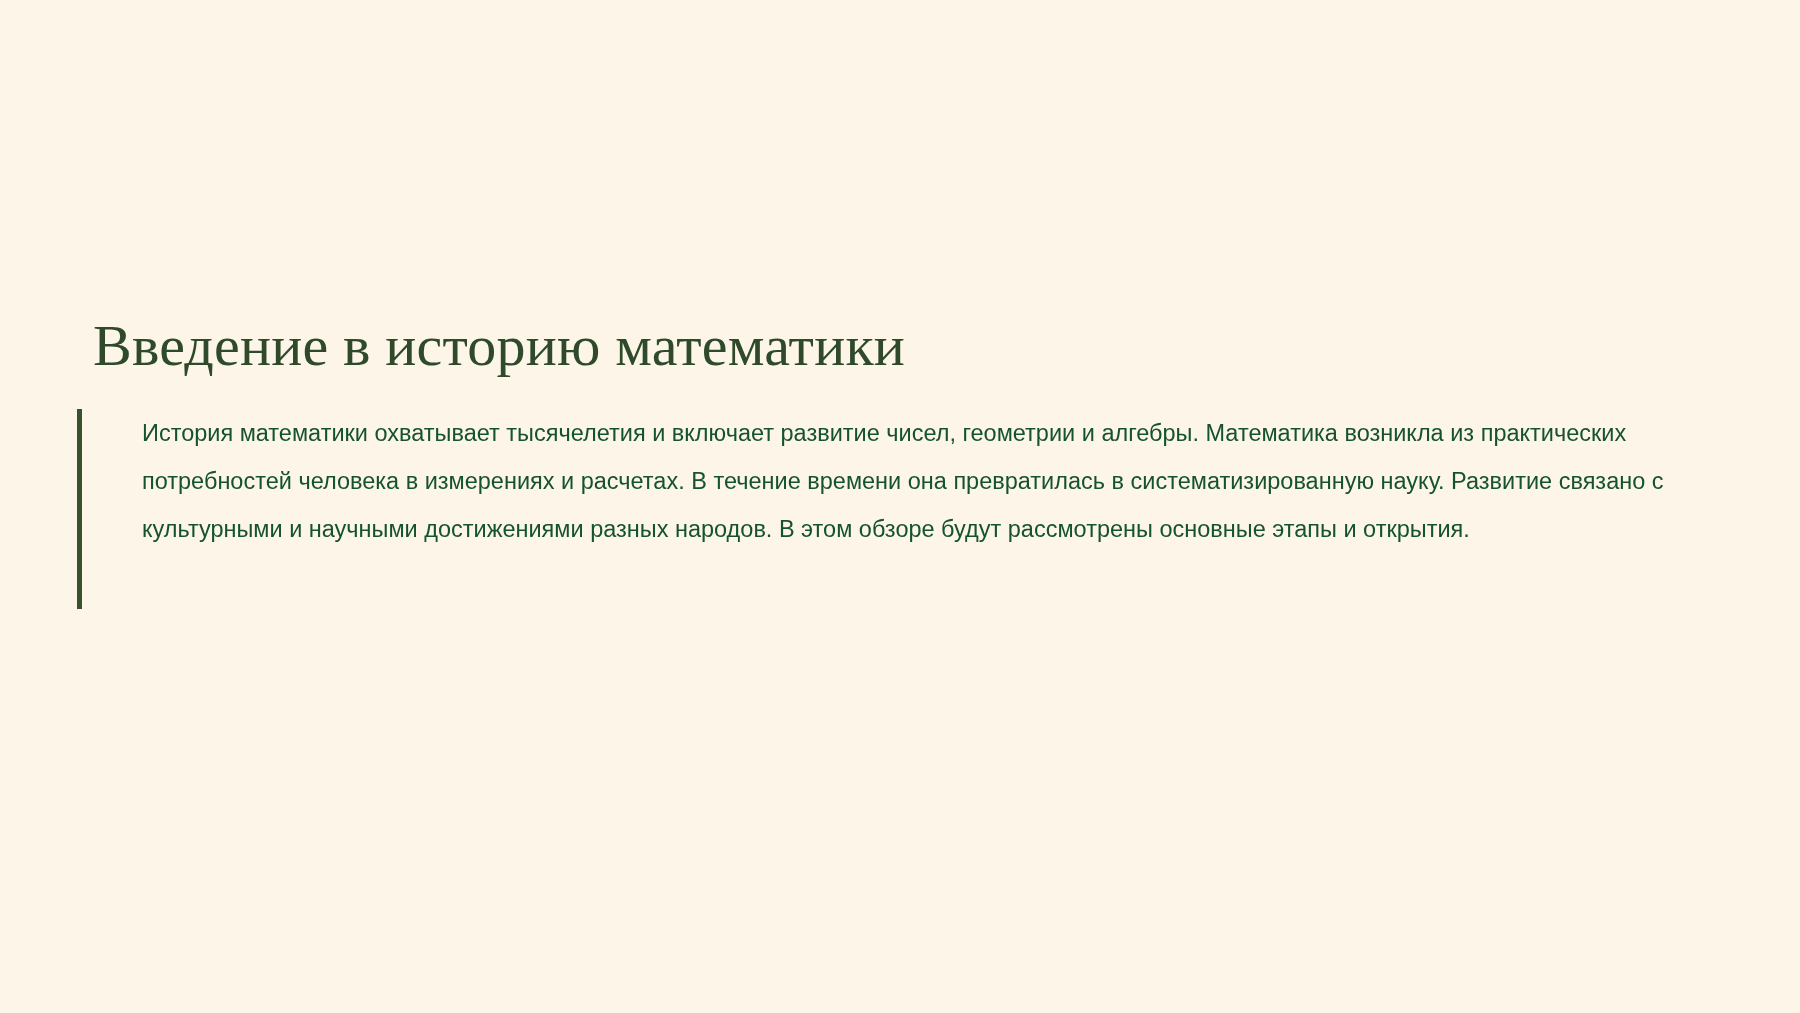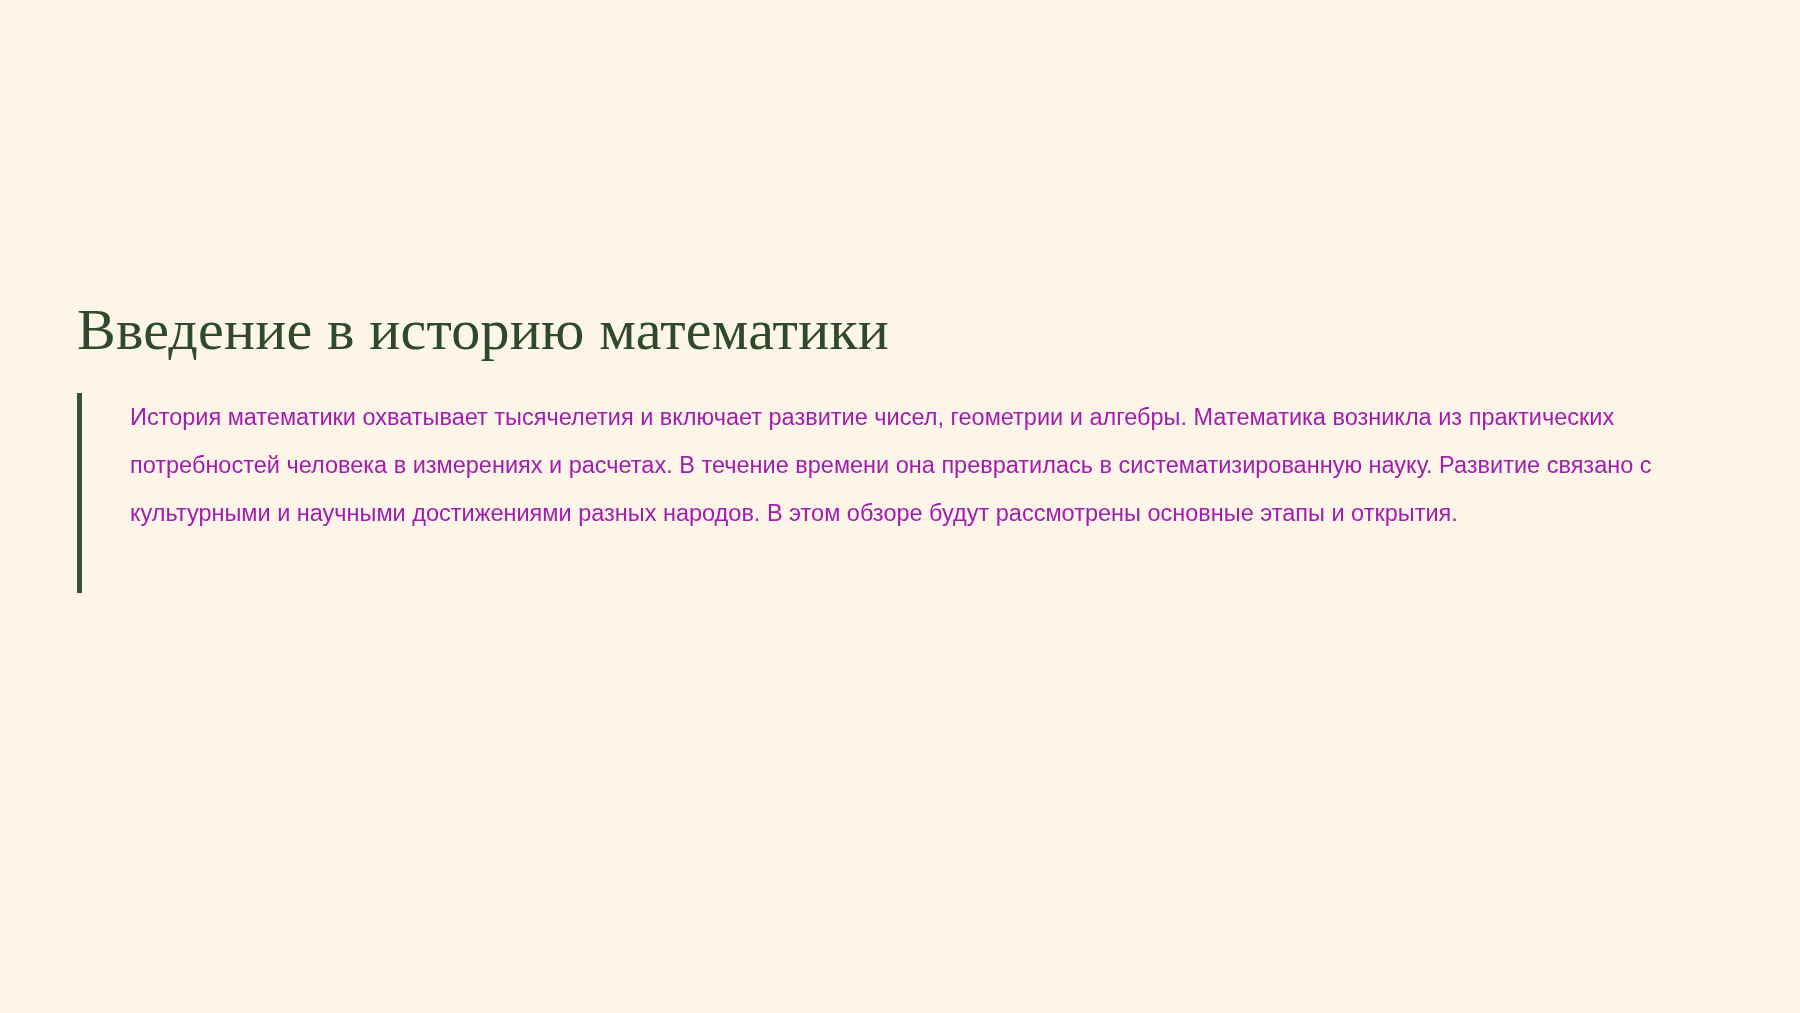--- a/index.html
+++ b/index.html
@@ -24,21 +24,21 @@
   }
 
   .content {
     position: absolute;
     left: 77px;
     top: 296px;
     width: 1660px;
   }
 
   .page-title {
-    margin: 0;
+    margin: 16px;
     padding: 0;
     font-family: "Liberation Serif", "DejaVu Serif", serif;
     font-size: 58px;
     font-weight: 400;
     line-height: 1.18;
     letter-spacing: 0.2px;
     color: #2e4a2b;
     white-space: nowrap;
   }
 
@@ -53,27 +53,27 @@
     position: absolute;
     left: 0;
     top: 0;
     width: 5px;
     height: 200px;
     background: #3a5130;
     border-radius: 0;
   }
 
   .quote-text {
-    margin: 0;
+    margin: 12px;
     padding: 0;
     font-family: "Liberation Sans", sans-serif;
     font-size: 23.5px;
     font-weight: 400;
     line-height: 48px;
-    color: #a21caf;
+    color: #14532d;
     max-width: 1600px;
     text-align: left;
   }
 </style>
 </head>
 <body>
 
 <div class="slide">
 
   <div class="content">

